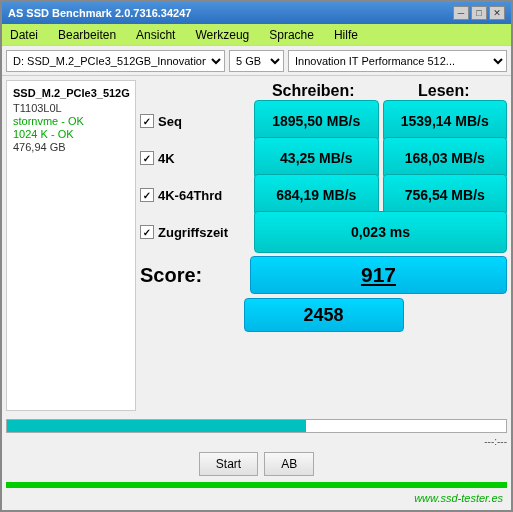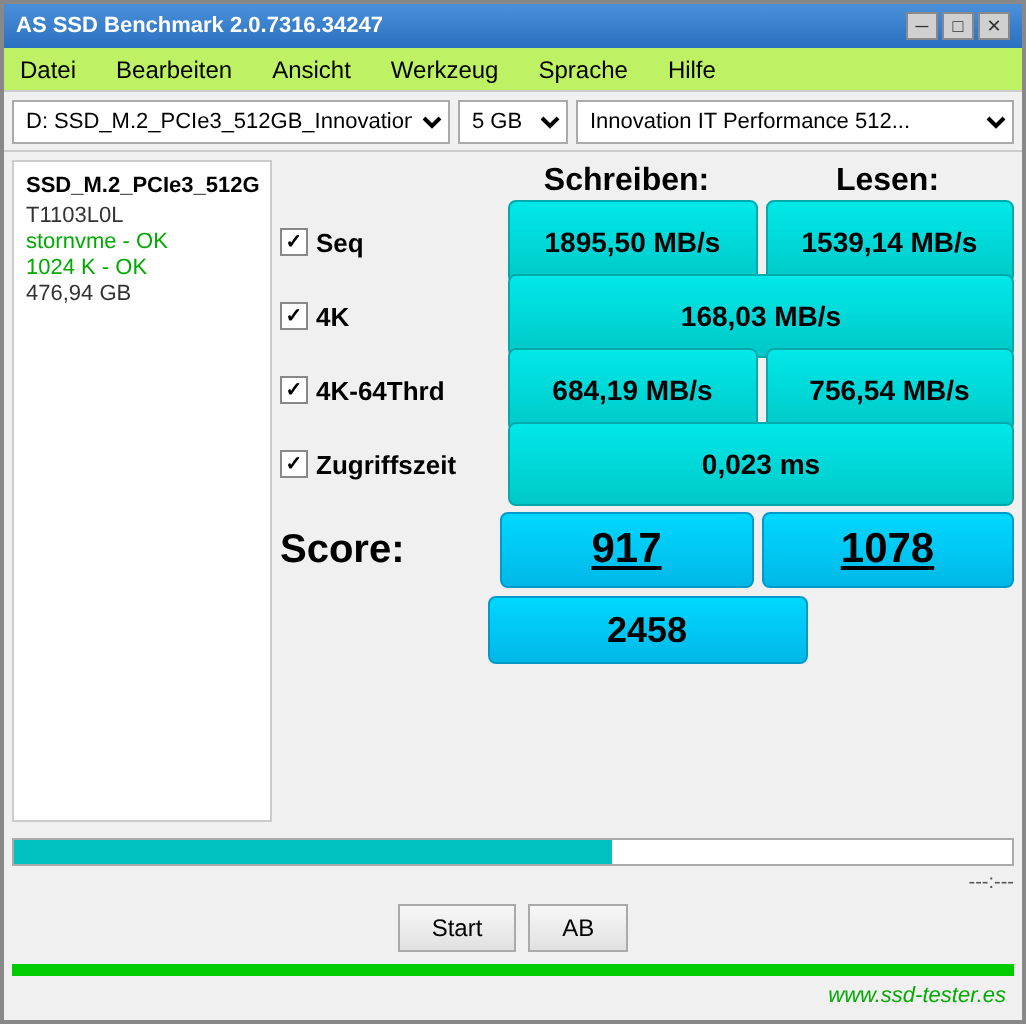--- a/index.html
+++ b/index.html
@@ -336,20 +336,21 @@
           </div>
           <div class="value-cell">1895,50 MB/s</div>
           <div class="value-cell">1539,14 MB/s</div>
         </div>
 
         <div class="data-row">
           <div class="row-label">
             <div class="checkbox">✓</div>
             <span>4K</span>
           </div>
+          <div class="value-cell">43,25 MB/s</div>
           <div class="value-cell">168,03 MB/s</div>
         </div>
 
         <div class="data-row">
           <div class="row-label">
             <div class="checkbox">✓</div>
             <span>4K-64Thrd</span>
           </div>
           <div class="value-cell">684,19 MB/s</div>
           <div class="value-cell">756,54 MB/s</div>
@@ -362,21 +363,20 @@
           </div>
           <div class="value-cell">0,023 ms</div>
         </div>
       </div>
 
       <div class="score-section">
         <div class="score-title-row">
           <div class="score-label">Score:</div>
           <div class="score-values-row">
             <div class="score-cell">917</div>
-            <div class="score-cell">1078</div>
           </div>
         </div>
         <div class="total-score-row">
           <div class="total-score-cell">2458</div>
         </div>
       </div>
     </div>
   </div>
 
   <div class="bottom-section">

